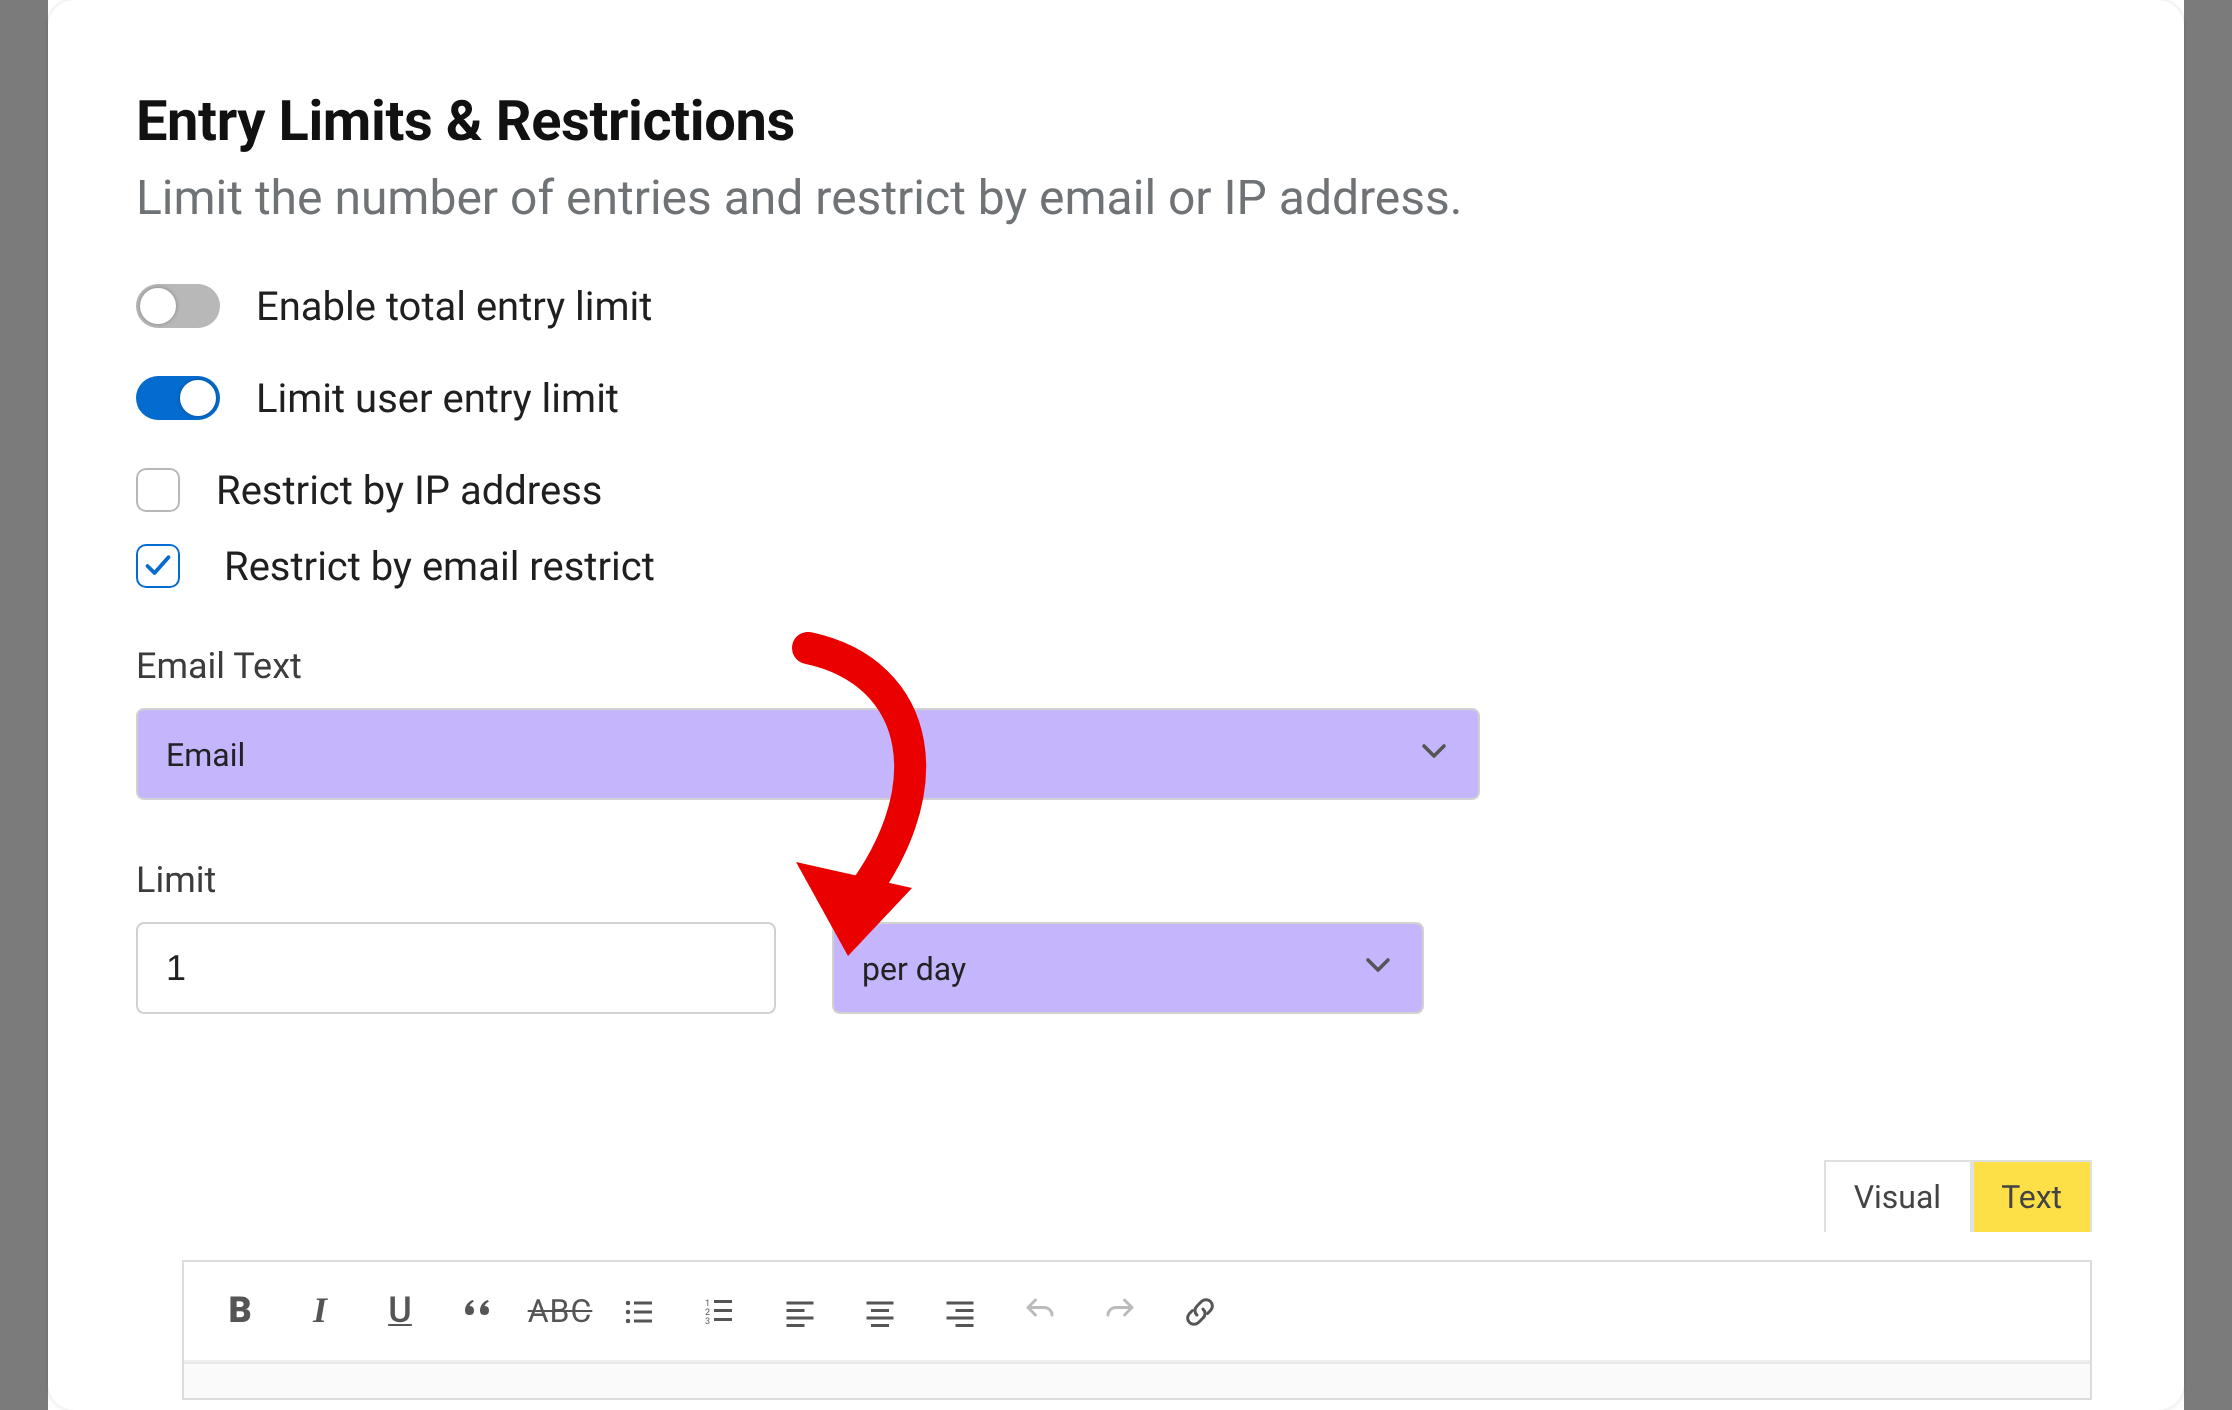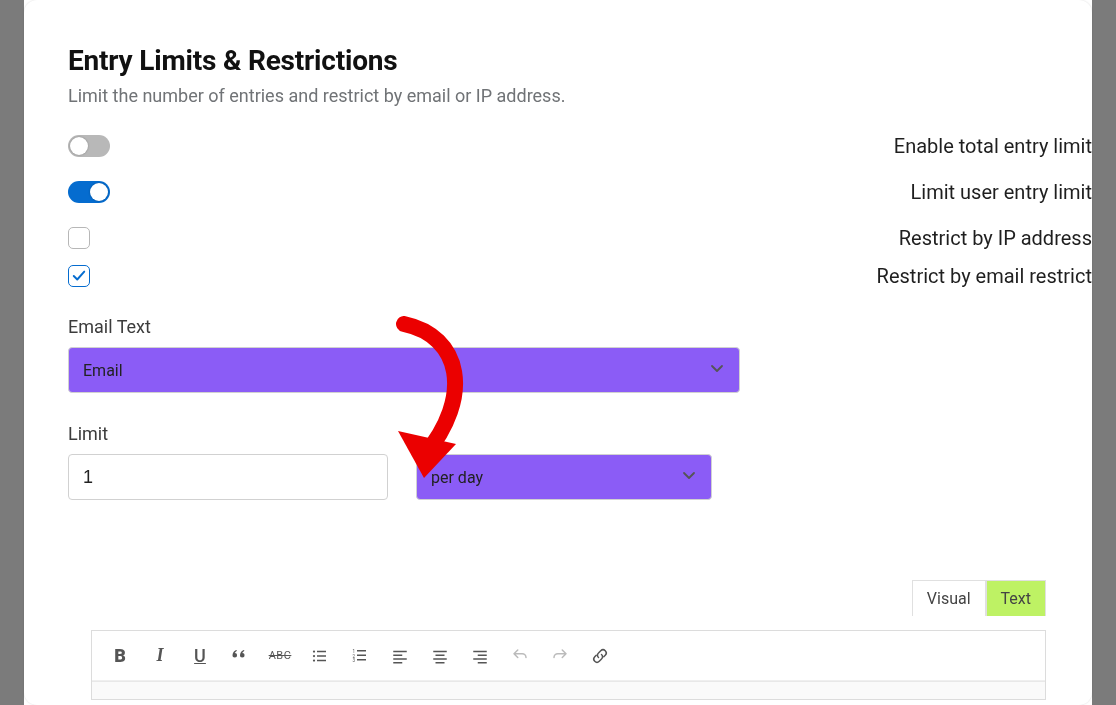--- a/index.html
+++ b/index.html
@@ -27,26 +27,26 @@
     box-shadow: 0 0 2px rgba(0,0,0,0.15);
     border-radius: 13px;
   }
   .section-title {
     font-size: 28px;
     font-weight: 700;
     letter-spacing: -0.2px;
     margin: 0 0 8px 0;
   }
   .section-desc {
-    font-size: 18px;
+    font-size: 24px;
     color: #707376;
     margin: 0 0 28px 0;
   }
 
-  .row { display:flex; align-items:center; margin-bottom: 22px; justify-content: space-between; }
+  .row { display:flex; align-items:center; margin-bottom: 22px; }
   .row-label { font-size: 20px; color: #1f1f1f; margin-left: 18px; }
 
   
   .toggle {
     width: 42px; height: 22px; border-radius: 12px;
     background: #b8b8b8; position: relative; cursor: pointer;
     flex: 0 0 42px;
   }
   .toggle .knob {
     position: absolute; width: 18px; height: 18px; top: 2px; left: 2px;
@@ -66,21 +66,21 @@
   .cb.checked { border-color:#056ccf; }
   .cb svg { width: 14px; height: 14px; display:none; }
   .cb.checked svg { display:block; }
 
   .field-label {
     font-size: 18px; color: #3c3c3c; margin-bottom: 10px;
     display:flex; align-items:center;
   }
 
   .select {
-    height: 46px; border: 1px solid #d1d1d1; border-radius: 4px; background:#8b5cf6;
+    height: 46px; border: 1px solid #d1d1d1; border-radius: 4px; background:#c4b5fd;
     display:flex; align-items:center; padding: 0 14px; cursor:pointer;
     font-size: 16px; color:#222;
   }
   .select .arrow { margin-left:auto; color: #5a5a5a; }
   .input {
     height: 46px; border: 1px solid #d1d1d1; border-radius: 4px; background:#fff;
     padding: 0 14px; font-size: 18px; color:#222; outline:none;
   }
 
   .limit-row { display:flex; gap: 28px; }
@@ -92,21 +92,21 @@
   }
 
   
   .editor-tabs {
     position: absolute; right: 46px; top: 580px; display:flex;
   }
   .etab {
     border:1px solid #e0e0e0; border-bottom:none; background:#fff;
     padding: 8px 14px; font-size:16px; color:#444; cursor:pointer;
   }
-  .etab.inactive { background:#bef264; }
+  .etab.inactive { background:#fde047; }
 
   
   .editor-wrap {
     position:absolute; left: 67px; right: 46px; top: 630px; border:1px solid #dcdcdc;
   }
   .editor-toolbar {
     height: 50px; display:flex; align-items:center; padding-left:8px;
     background:#fff; border-bottom:1px solid #efefef;
   }
   .tbtn {
@@ -200,21 +200,21 @@
     <div class="editor-wrap">
       <div class="editor-toolbar">
         <div class="tbtn" style="font-weight:900;">B</div>
         <div class="tbtn" style="font-style:italic; font-family:serif; font-weight:700;">I</div>
         <div class="tbtn" style="text-decoration:underline; font-weight:500;">U</div>
         <div class="tbtn">
           <svg viewBox="0 0 24 24">
               <path fill="#555" d="M4 6 C4 6 2 8 2 11 C2 13 3 14 5 14 C7 14 8 13 8 11 C8 9 7 8 5 8 C5 8 6 6 8 5 L7 4 C5 5 4 6 4 6 Z M14 6 C14 6 12 8 12 11 C12 13 13 14 15 14 C17 14 18 13 18 11 C18 9 17 8 15 8 C15 8 16 6 18 5 L17 4 C15 5 14 6 14 6 Z"></path>
             </svg>
         </div>
-        <div class="tbtn" style="font-size:11px; text-decoration:line-through; letter-spacing:0.5px;">ABC</div>
+        <div class="tbtn" style="font-size:16px; text-decoration:line-through; letter-spacing:0.5px;">ABC</div>
         <div class="tbtn">
           <svg viewBox="0 0 24 24">
             <circle cx="4" cy="6" r="1.5" fill="#555"></circle>
               <rect x="8" y="5" width="12" height="2" fill="#555"></rect>
             <circle cx="4" cy="12" r="1.5" fill="#555"></circle>
               <rect x="8" y="11" width="12" height="2" fill="#555"></rect>
             <circle cx="4" cy="18" r="1.5" fill="#555"></circle>
               <rect x="8" y="17" width="12" height="2" fill="#555"></rect>
           </svg>
         </div>

